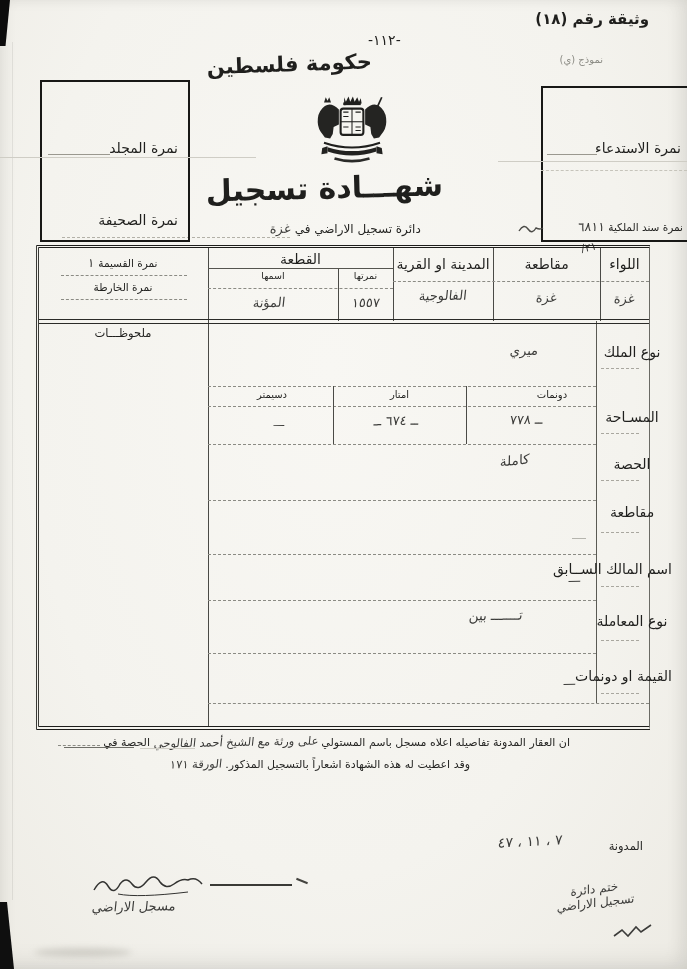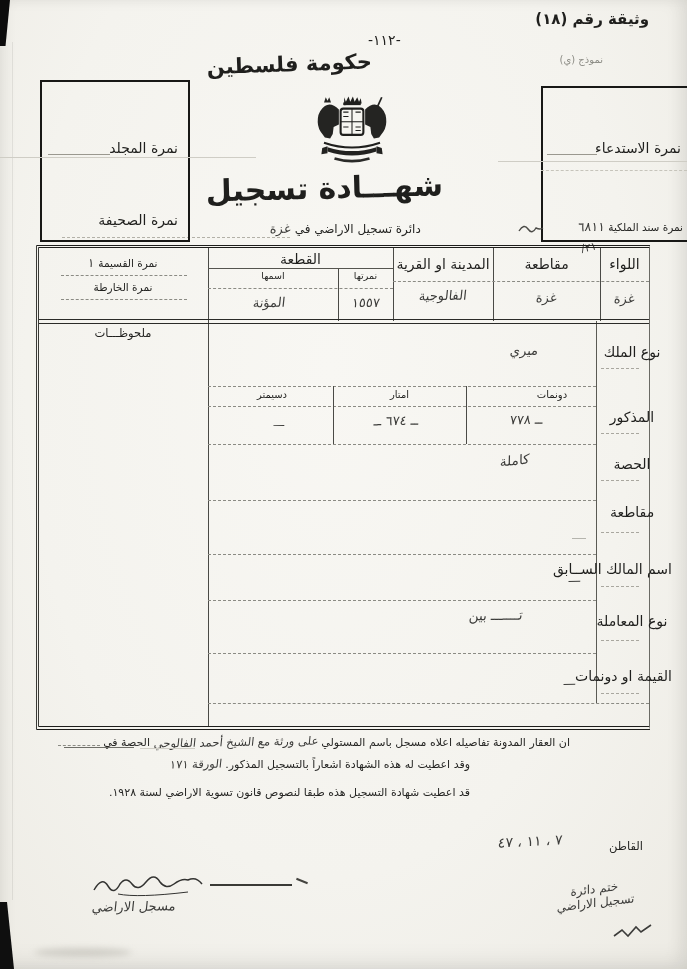--- a/index.html
+++ b/index.html
@@ -138,21 +138,21 @@
     <div class="abs c nw" style="left:14px;top:8px;width:140px;font-size:10.5px;">
       <span class="printed">نمرة القسيمة</span>
       <span class="hw" style="font-size:12px;">١</span>
     </div>
     <div class="abs hdash" style="left:22px;top:27px;width:126px;"></div>
     <div class="abs c nw" style="left:14px;top:33px;width:140px;font-size:10.5px;">نمرة الخارطة</div>
     <div class="abs hdash" style="left:22px;top:51px;width:126px;"></div>
     <div class="abs c nw" style="left:14px;top:78px;width:140px;font-size:11.5px;">ملحوظـــات</div>
 
     <div class="abs c nw lbl" style="left:553px;top:96px;width:80px;">نوع الملك</div>
-    <div class="abs c nw lbl" style="left:553px;top:161px;width:80px;">المذكور</div>
+    <div class="abs c nw lbl" style="left:553px;top:161px;width:80px;">المسـاحة</div>
     <div class="abs c nw lbl" style="left:553px;top:208px;width:80px;">الحصة</div>
     <div class="abs c nw lbl" style="left:553px;top:256px;width:80px;">مقاطعة</div>
     <div class="abs c nw lbl" style="left:553px;top:313px;width:80px;">اسم المالك الســابق</div>
     <div class="abs c nw lbl" style="left:553px;top:365px;width:80px;">نوع المعاملة</div>
     <div class="abs c nw lbl" style="left:553px;top:420px;width:80px;">القيمة او دونمات</div>
 
     <div class="abs c nw" style="left:450px;top:92px;width:70px;"><span class="hw" style="font-size:13px;">ميري</span></div>
 
     <div class="abs c nw" style="left:448px;top:141px;width:130px;font-size:10px;">دونمات</div>
     <div class="abs c nw" style="left:294px;top:141px;width:133px;font-size:10px;">امتار</div>
@@ -179,23 +179,22 @@
     <span style="display:inline-block;width:42px;border-bottom:1px dashed #8b8b84;"></span>
   </div>
   <div class="abs" style="left:64px;top:747px;width:70px;border-top:1.5px solid #6e6e68;"></div>
   <div class="abs hfaint" style="left:140px;top:748px;width:55px;"></div>
 
   <div class="abs nw" style="left:150px;top:757px;width:320px;text-align:right;font-size:11px;">
     <span class="printed">وقد اعطيت له هذه الشهادة اشعاراً بالتسجيل المذكور.</span>
     <span class="hw" style="font-size:11.5px;">الورقة ١٧١</span>
   </div>
 
-  <div class="abs nw printed" style="left:150px;top:786px;width:320px;text-align:right;font-size:11px;">قد اعطيت شهادة التسجيل هذه طبقا لنصوص قانون تسوية الاراضي لسنة ١٩٢٨.</div>
-
-  <div class="abs nw printed" style="right:44px;top:839px;font-size:11.5px;">القاطن</div>
+
+  <div class="abs nw printed" style="right:44px;top:839px;font-size:11.5px;">المدونة</div>
   <div class="abs c nw" style="left:468px;top:831px;width:125px;"><span class="hw" style="font-size:14px;transform:skewX(-6deg) rotate(-3deg);">٧ ، ١١ ، ٤٧</span></div>
 
   <div class="abs c" style="left:545px;top:882px;width:100px;transform:rotate(-5deg);">
     <span class="hwb" style="font-size:12px;">ختم دائرة</span>
     <span class="hwb" style="font-size:12px;">تسجيل الاراضي</span>
   </div>
   <div class="abs" style="left:612px;top:922px;">
     <svg width="42" height="20" viewBox="0 0 42 20">
         <path d="M2,14 l8,-6 6,6 8,-9 5,5 10,-7" stroke="#3c3c3a" fill="none" stroke-width="1.6"></path>
       </svg>

